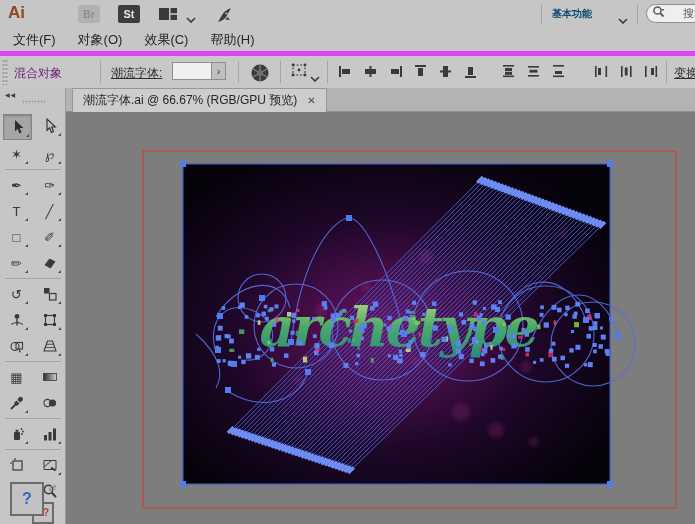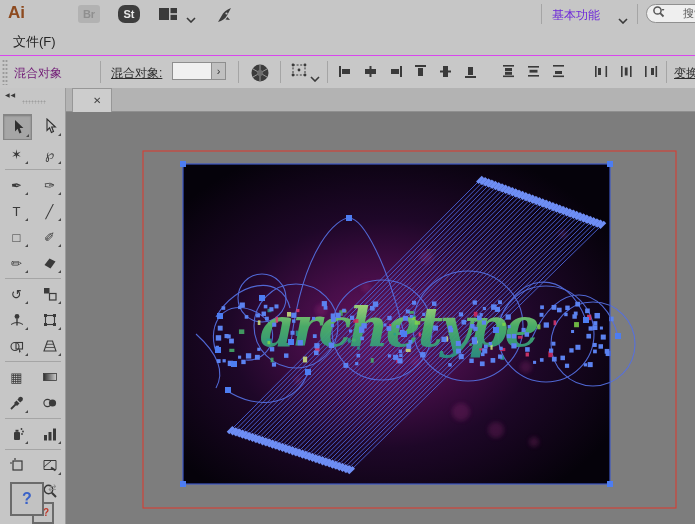--- a/index.html
+++ b/index.html
@@ -5,35 +5,35 @@
   html,body{margin:0;padding:0;}
   body{width:695px;height:524px;position:relative;overflow:hidden;
        font-family:"Liberation Sans","DejaVu Sans",sans-serif;
        background:#c6c6c6;-webkit-font-smoothing:antialiased;}
   .abs{position:absolute;}
   
   #app-bar{left:0;top:0;width:695px;height:28px;background:#c6c6c6;border-bottom:3px solid #3b82f6;padding-left:18px;}
   #ai-logo{left:8px;top:3px;font-weight:bold;font-size:17px;color:#8d4a1f;letter-spacing:0;}
   #br-btn{left:78px;top:5px;width:22px;height:18px;background:#b2b2b2;border-radius:3px;
           color:#8f8f8f;font-weight:bold;font-size:11px;text-align:center;line-height:18px;}
-  #st-btn{left:118px;top:5px;width:22px;height:18px;background:#3d3d3d;border-radius:7px;
+  #st-btn{left:118px;top:5px;width:22px;height:18px;background:#3d3d3d;border-radius:2px;
           color:#e8e8e8;font-weight:bold;font-size:11px;text-align:center;line-height:18px;}
   #ws-icon{left:158px;top:6px;}
   #ws-chevron{left:186px;top:9px;}
   #rocket-icon{left:215px;top:5px;}
   .vsep{width:1px;background:#a5a5a5;}
   #appbar-sep1{left:541px;top:4px;height:20px;}
-  #workspace-switcher{left:552px;top:7px;font-size:12px;color:#6d28d9;}
+  #workspace-switcher{left:552px;top:7px;font-size:10px;color:#0c4a6e;font-weight:bold;}
   #workspace-chevron{left:618px;top:10px;}
   #appbar-sep2{left:637px;top:4px;height:20px;}
   #search-box{left:646px;top:4px;width:82px;height:19px;background:#efefef;border:1px solid #909090;
               border-radius:10px;display:flex;align-items:center;padding-left:5px;box-sizing:border-box;}
   #search-label{font-size:11px;color:#555;margin-left:17px;}
   
-  #menu-bar{left:0;top:28px;width:695px;height:28px;background:#c6c6c6;border-bottom:1px solid #d946ef;
+  #menu-bar{left:0;top:28px;width:695px;height:28px;background:#c6c6c6;border-bottom:5px solid #d946ef;
             display:flex;align-items:center;padding-left:2px;box-sizing:border-box;}
   .menu-item{font-size:13px;color:#252525;padding:0 11px;line-height:27px;}
   
   #control-bar{left:0;top:56px;width:695px;height:32px;background:#c8c8c8;border-bottom:1px solid #979797;}
   #cbar-grip{left:2px;top:3px;width:6px;height:26px;
      background-image:radial-gradient(circle,#9a9a9a 1px,transparent 1.2px);background-size:3px 4px;}
   #context-label{left:14px;top:9px;font-size:12px;color:#701a75;}
   #cbar-sep1{left:100px;top:5px;height:22px;}
   #opacity-label{left:111px;top:9px;font-size:12px;color:#2e2e2e;text-decoration:underline;}
   #opacity-input{left:172px;top:6px;width:40px;height:18px;background:#f0f0f0;border:1px solid #8e8e8e;
@@ -223,27 +223,30 @@
   <div id="search-box" class="abs">
     <span><svg width="14" height="14">
           <use href="#i-mag"></use>
         </svg></span>
     <span id="search-label">搜索</span>
   </div>
 </div>
 
 <div id="menu-bar" class="abs">
     <span class="menu-item">文件(F)</span>
+    <span class="menu-item">对象(O)</span>
+    <span class="menu-item">效果(C)</span>
+    <span class="menu-item">帮助(H)</span>
   </div>
 
 <div id="control-bar" class="abs">
   <div id="cbar-grip" class="abs"></div>
   <div id="context-label" class="abs">混合对象</div>
   <div id="cbar-sep1" class="abs vsep"></div>
-  <div id="opacity-label" class="abs">混合对象:</div>
+  <div id="opacity-label" class="abs">潮流字体:</div>
   <input id="opacity-input" class="abs" value="" style="">
   <div id="opacity-spinner" class="abs">›</div>
   <div id="cbar-sep2" class="abs vsep"></div>
   <div id="recolor-icon" class="abs"><svg width="22" height="22">
         <use href="#i-recolor"></use>
       </svg></div>
   <div id="cbar-sep3" class="abs vsep"></div>
   <div id="transform-proxy-icon" class="abs"><svg width="18" height="14">
         <use href="#i-proxy"></use>
       </svg></div>
@@ -447,20 +450,21 @@
     </div>
   <div id="fillstroke" class="abs">
     <div id="stroke-swatch" class="abs">?</div>
     <div id="fill-swatch" class="abs">?</div>
     <div id="swap-icon" class="abs">⇄</div>
   </div>
 </div>
 
 <div id="tab-bar" class="abs">
   <div id="doc-tab">
+    <span id="doc-tab-title">潮流字体.ai @ 66.67% (RGB/GPU 预览)</span>
     <span id="tab-close">✕</span>
   </div>
 </div>
 
 <div id="canvas-area" class="abs">
   <svg id="artwork-svg" width="629" height="412" viewBox="0 0 629 412">
     <defs>
       <radialGradient id="glow" cx="0.47" cy="0.53" r="0.62">
         <stop offset="0" stop-color="#671561"></stop>
         <stop offset="0.28" stop-color="#470e49"></stop>

